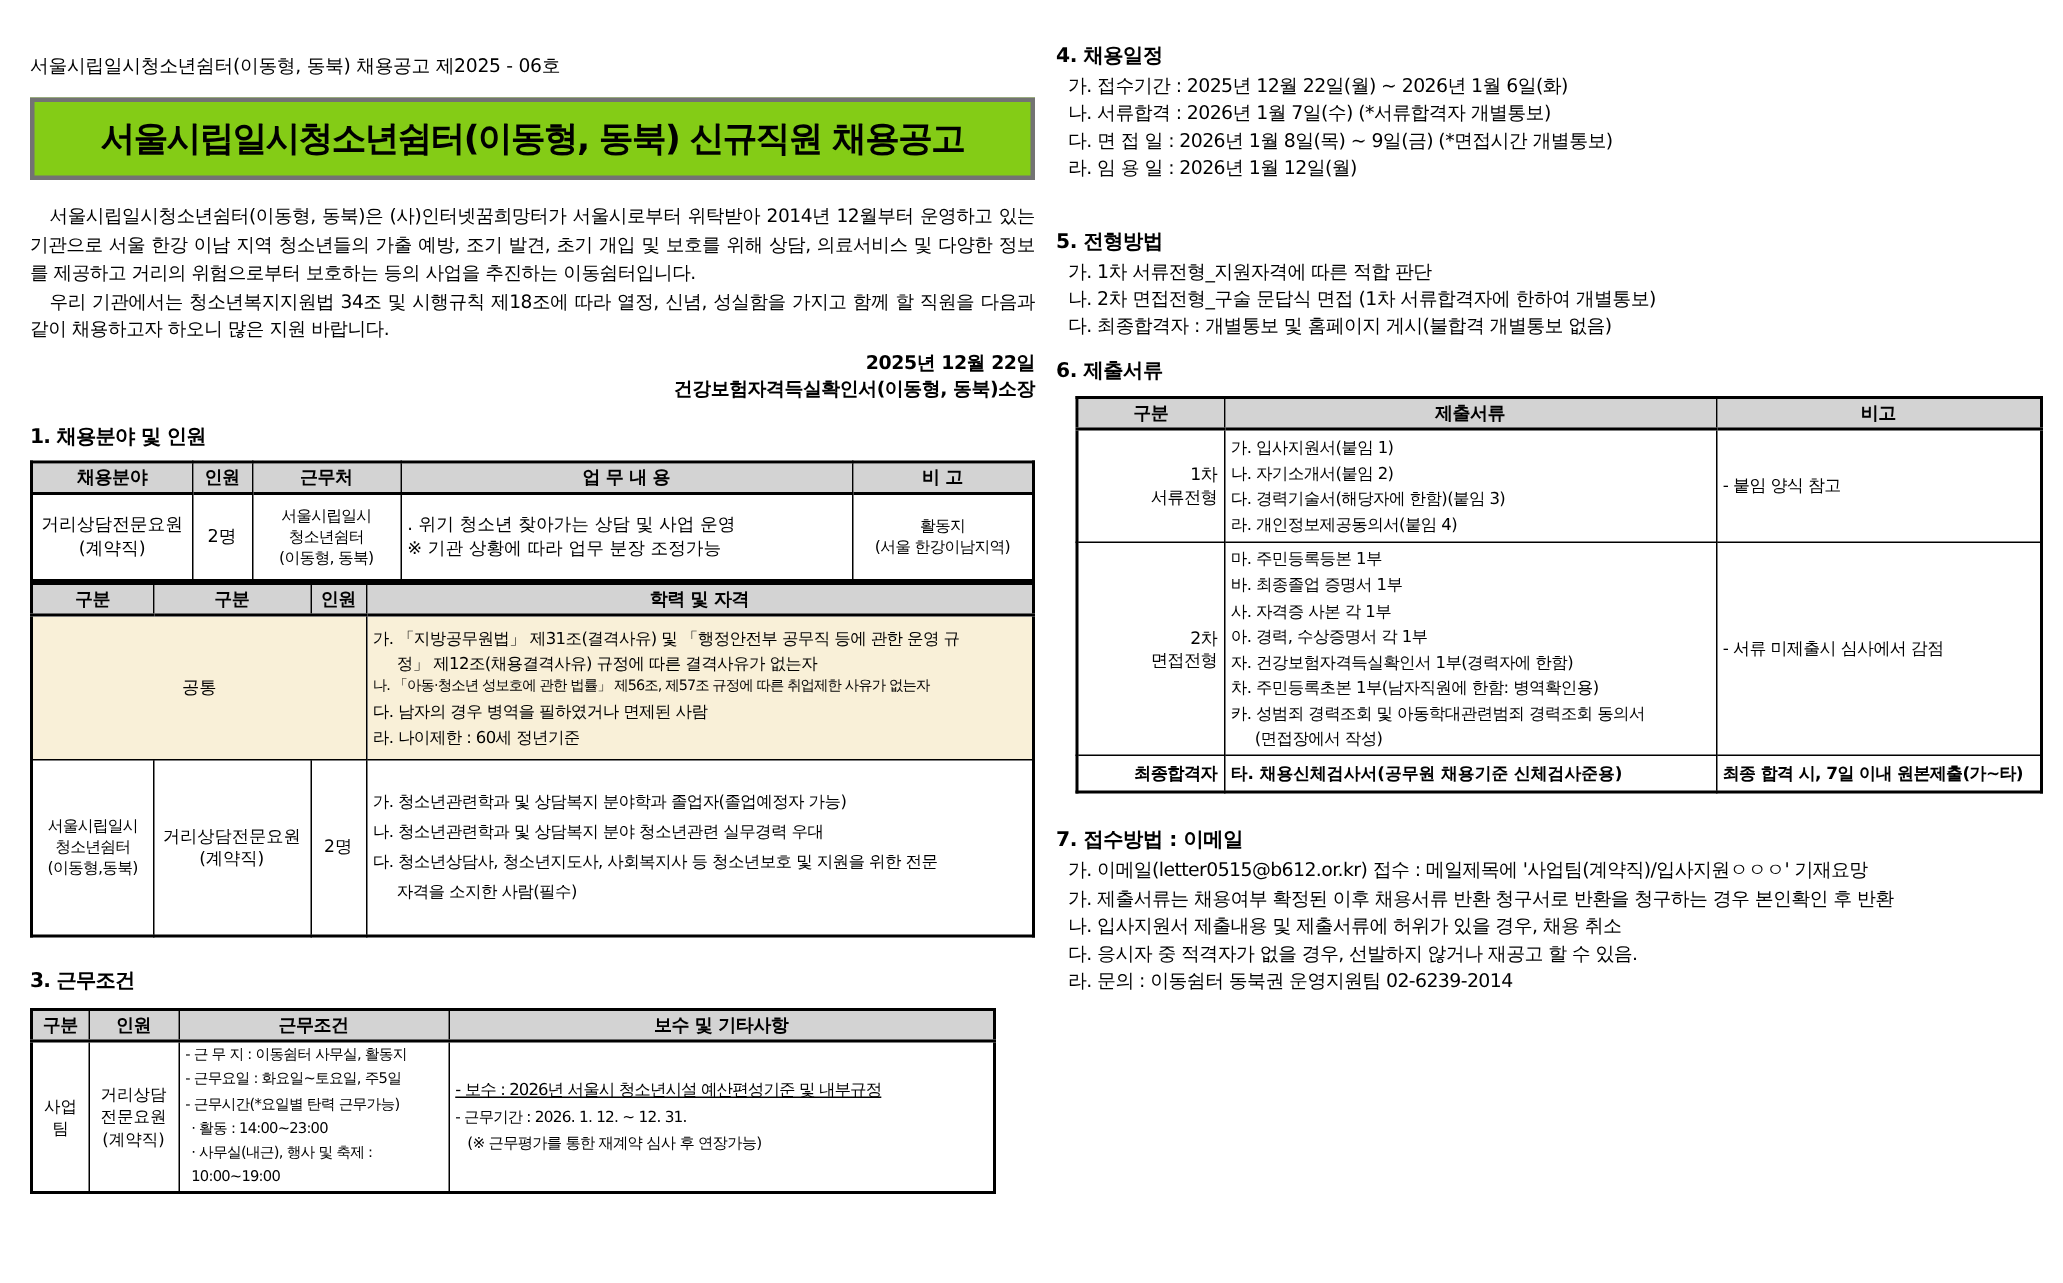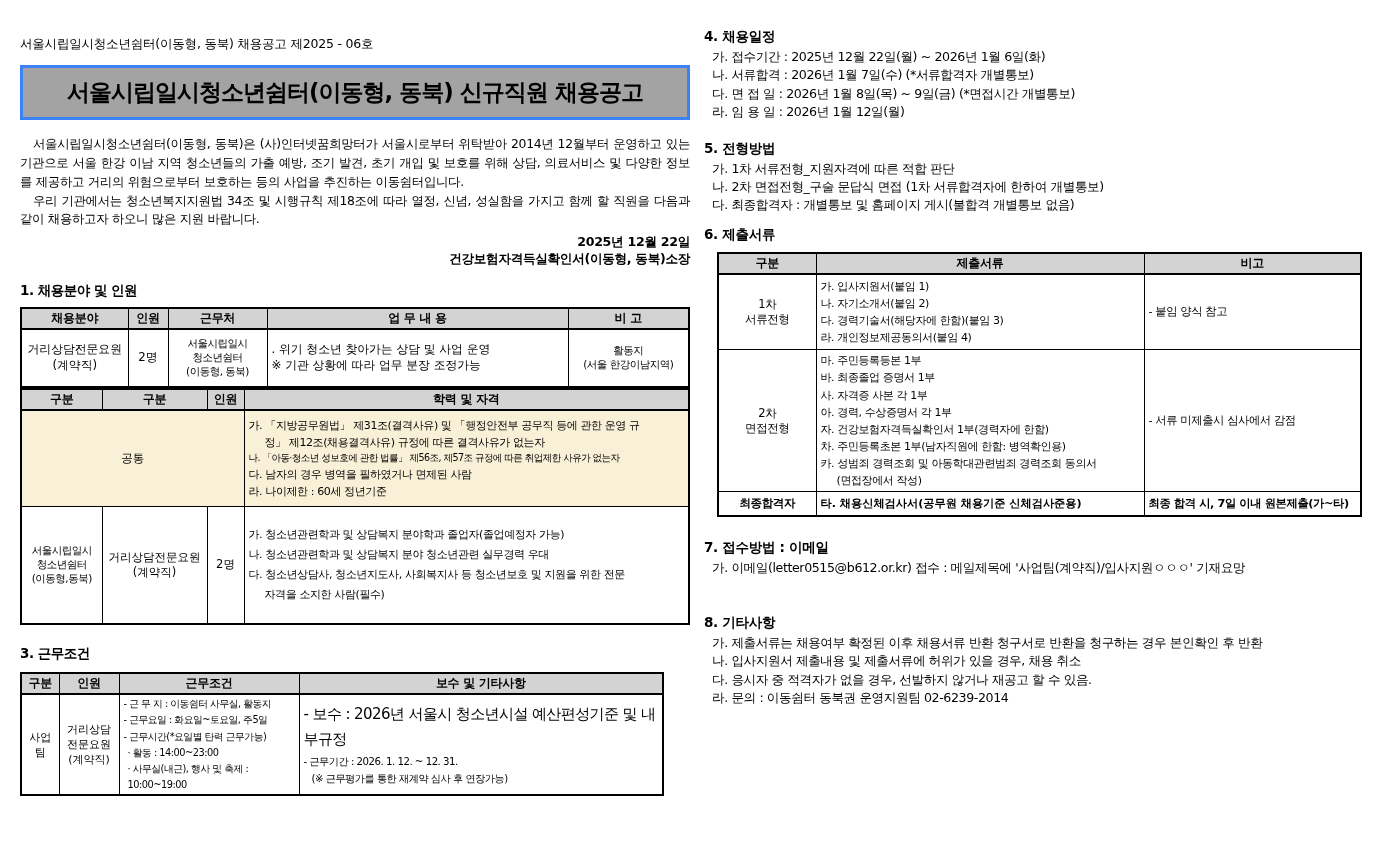--- a/index.html
+++ b/index.html
@@ -9,21 +9,21 @@
     position:relative;overflow:hidden;
     -webkit-font-smoothing:antialiased;
   }
   .col{position:absolute;}
   .col-left{left:20px;top:36px;width:670px;}
   .col-right{left:704px;top:28px;width:660px;}
 
   .doc-number{font-size:12.5px;letter-spacing:-0.2px;}
 
   .title-box{
-    margin-top:12px;border:3px solid #3b82f6;background:#a3a3a3;
+    margin-top:12px;border:3px solid #737373;background:#84cc16;
     text-align:center;font-weight:bold;font-size:23px;
     padding:9px 2px;letter-spacing:-1px;
   }
 
   .intro{margin-top:15px;font-size:12.4px;line-height:1.52;text-align:justify;letter-spacing:-0.3px;}
   .intro p{margin:0;text-indent:13px;}
 
   .sign-block{margin-top:4px;text-align:right;font-weight:bold;font-size:12.6px;line-height:1.35;letter-spacing:-0.3px;}
 
   .sec-heading{font-weight:bold;font-size:13.5px;letter-spacing:-0.5px;}
@@ -47,37 +47,37 @@
   .t1{width:668px;font-size:11.8px;}
   .t1 tbody tr{height:58px;}
   .t2{width:668px;font-size:11.5px;}
   .t2 .row-common{height:96px;background:#f9f0d8;}
   .t2 .row-org{height:118px;}
   .t2 .quals{line-height:1.8;}
   .t3{width:642px;font-size:11px;}
   .t3 tbody tr{height:90px;}
   .t3 .cond{font-size:9.8px;letter-spacing:-0.5px;line-height:1.65;}
   .t3 .pay{font-size:10.2px;letter-spacing:-0.5px;line-height:1.7;}
-  .t3 .pay .tight{font-size:15px;}
+  .t3 .pay .tight{font-size:11px;text-decoration:underline;}
 
   .r-sec{letter-spacing:-0.3px;}
   .r-items{font-size:12.6px;line-height:1.38;letter-spacing:-0.4px;padding-left:8px;margin-top:2px;}
   .r-items .item{margin:1px 0;}
   .r-items .indent2{padding-left:16px;}
   .mt-s4{margin-top:0;}
-  .mt-s5{margin-top:19px;}
+  .mt-s5{margin-top:31px;}
   .mt-s6{margin-top:12px;margin-bottom:8px;}
   .mt-s7{margin-top:22px;}
   .mt-s8{margin-top:38px;}
 
   .t6{width:643px;margin-left:13px;font-size:11.2px;}
   .t6 .r1{height:76px;}
   .t6 .r2{height:142px;}
   .t6 .r3{height:24px;font-weight:bold;}
-  .t6 .stage{text-align:center;font-size:11.5px;letter-spacing:-0.4px;}
+  .t6 .stage{text-align:right;font-size:11.5px;letter-spacing:-0.4px;}
   .t6 .note{font-size:11.3px;letter-spacing:-0.4px;}
 </style>
 </head>
 <body>
 
 <div class="col col-left">
 
   <div class="doc-number">서울시립일시청소년쉼터(이동형, 동북) 채용공고 제2025 - 06호</div>
 
   <div class="title-box">
@@ -287,21 +287,20 @@
         <td class="note">최종 합격 시, 7일 이내 원본제출(가~타)</td>
       </tr>
     </tbody>
   </table>
 
   <div class="sec-heading r-sec mt-s7">7. 접수방법 : 이메일</div>
   <div class="r-items">
     <div class="item">가. 이메일(letter0515@b612.or.kr) 접수 : 메일제목에 '사업팀(계약직)/입사지원ㅇㅇㅇ' 기재요망</div>
   </div>
 
-  <div class="sec-heading r-sec mt-s8">8. 기타사항</div>
   <div class="r-items">
     <div class="item">가. 제출서류는 채용여부 확정된 이후 채용서류 반환 청구서로 반환을 청구하는 경우 본인확인 후 반환</div>
     <div class="item">나. 입사지원서 제출내용 및 제출서류에 허위가 있을 경우, 채용 취소</div>
     <div class="item">다. 응시자 중 적격자가 없을 경우, 선발하지 않거나 재공고 할 수 있음.</div>
     <div class="item">라. 문의 : 이동쉼터 동북권 운영지원팀 02-6239-2014</div>
   </div>
 
 </div>
 
 </body></html>

